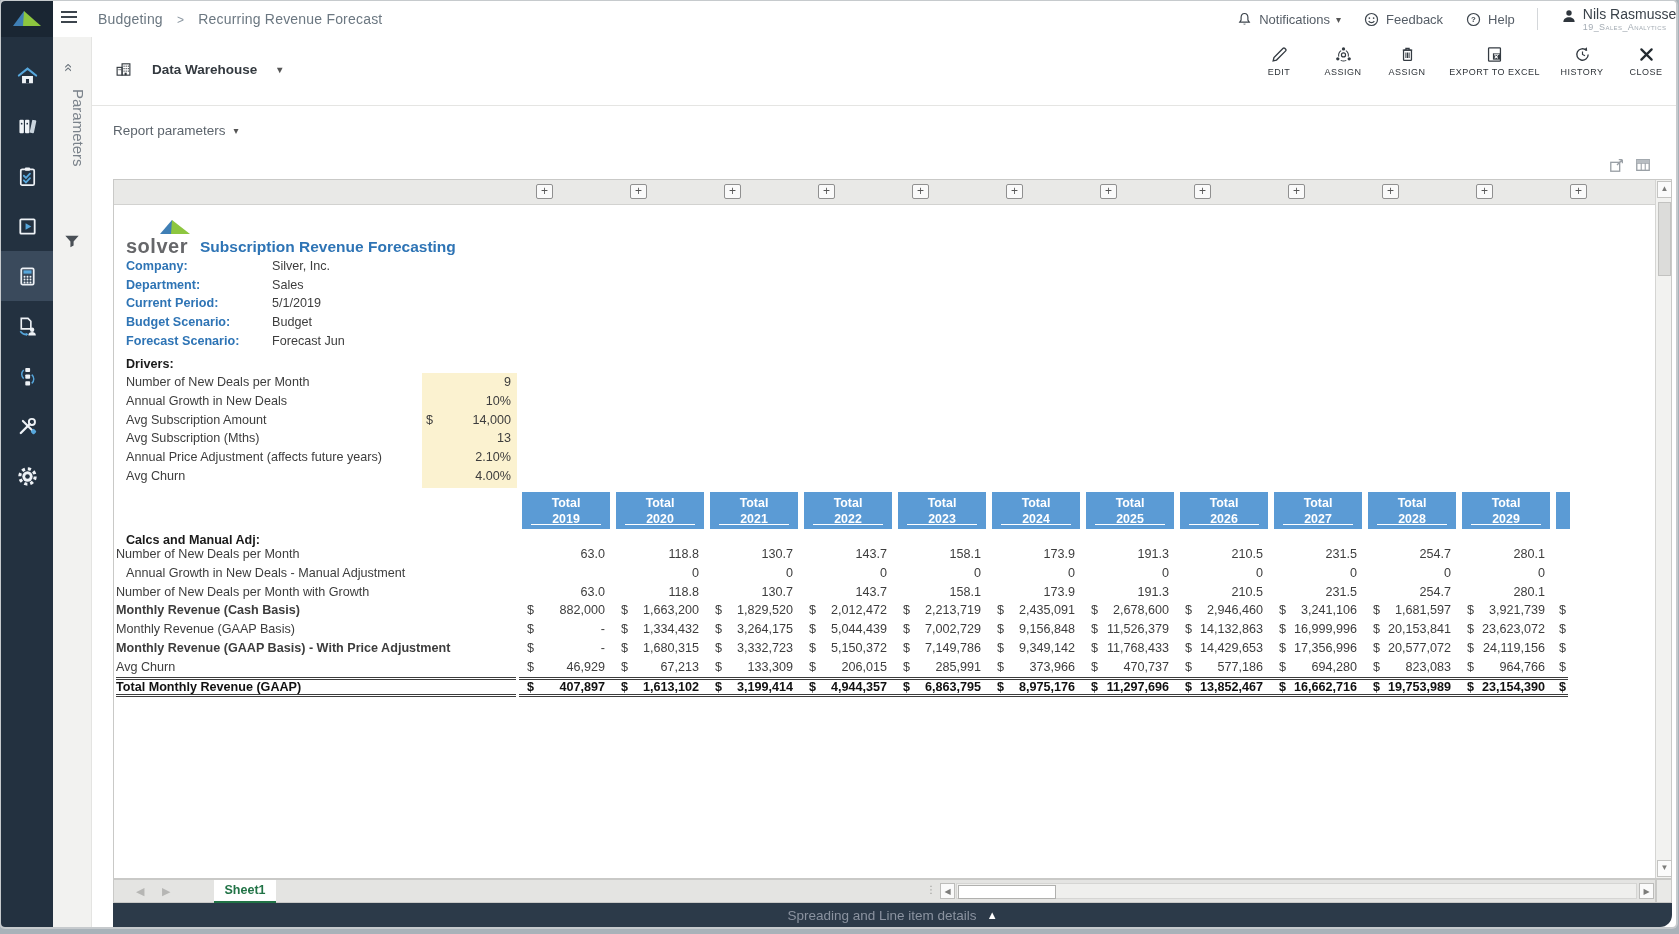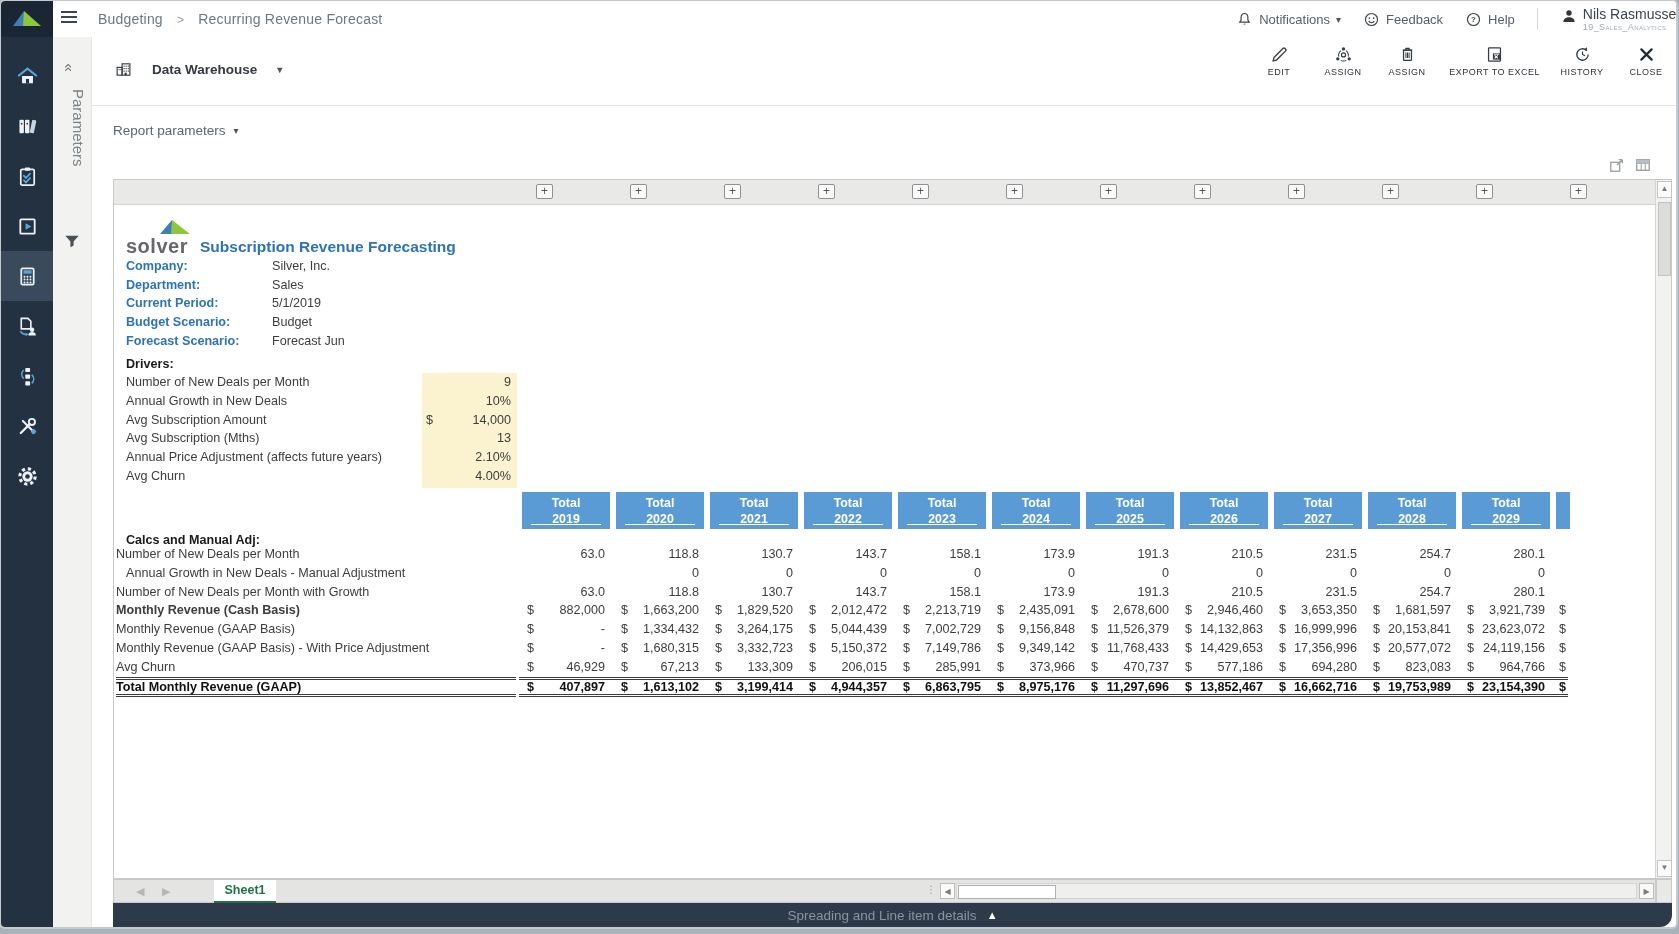--- a/index.html
+++ b/index.html
@@ -478,38 +478,38 @@
           <div class="cell" style="top: 380px; left: 1345px;"><span>280.1</span></div>
           <div class="rowlabel" style="top: 398px; font-weight: bold;">Monthly Revenue (Cash Basis)</div>
           <div class="cell" style="top: 398px; left: 405px;"><span class="cur">$</span><span>882,000</span></div>
           <div class="cell" style="top: 398px; left: 499px;"><span class="cur">$</span><span>1,663,200</span></div>
           <div class="cell" style="top: 398px; left: 593px;"><span class="cur">$</span><span>1,829,520</span></div>
           <div class="cell" style="top: 398px; left: 687px;"><span class="cur">$</span><span>2,012,472</span></div>
           <div class="cell" style="top: 398px; left: 781px;"><span class="cur">$</span><span>2,213,719</span></div>
           <div class="cell" style="top: 398px; left: 875px;"><span class="cur">$</span><span>2,435,091</span></div>
           <div class="cell" style="top: 398px; left: 969px;"><span class="cur">$</span><span>2,678,600</span></div>
           <div class="cell" style="top: 398px; left: 1063px;"><span class="cur">$</span><span>2,946,460</span></div>
-          <div class="cell" style="top: 398px; left: 1157px;"><span class="cur">$</span><span>3,653,350</span></div>
+          <div class="cell" style="top: 398px; left: 1157px;"><span class="cur">$</span><span>3,241,106</span></div>
           <div class="cell" style="top: 398px; left: 1251px;"><span class="cur">$</span><span>1,681,597</span></div>
           <div class="cell" style="top: 398px; left: 1345px;"><span class="cur">$</span><span>3,921,739</span></div>
           <div class="cell" style="top: 398px; left: 1439px; width: 15px; padding-right: 0px; text-align: left;"><span style="margin-left: 6px;">$</span></div>
           <div class="rowlabel" style="top: 417px;">Monthly Revenue (GAAP Basis)</div>
           <div class="cell" style="top: 417px; left: 405px;"><span class="cur">$</span><span>-</span></div>
           <div class="cell" style="top: 417px; left: 499px;"><span class="cur">$</span><span>1,334,432</span></div>
           <div class="cell" style="top: 417px; left: 593px;"><span class="cur">$</span><span>3,264,175</span></div>
           <div class="cell" style="top: 417px; left: 687px;"><span class="cur">$</span><span>5,044,439</span></div>
           <div class="cell" style="top: 417px; left: 781px;"><span class="cur">$</span><span>7,002,729</span></div>
           <div class="cell" style="top: 417px; left: 875px;"><span class="cur">$</span><span>9,156,848</span></div>
           <div class="cell" style="top: 417px; left: 969px;"><span class="cur">$</span><span>11,526,379</span></div>
           <div class="cell" style="top: 417px; left: 1063px;"><span class="cur">$</span><span>14,132,863</span></div>
           <div class="cell" style="top: 417px; left: 1157px;"><span class="cur">$</span><span>16,999,996</span></div>
           <div class="cell" style="top: 417px; left: 1251px;"><span class="cur">$</span><span>20,153,841</span></div>
           <div class="cell" style="top: 417px; left: 1345px;"><span class="cur">$</span><span>23,623,072</span></div>
           <div class="cell" style="top: 417px; left: 1439px; width: 15px; padding-right: 0px; text-align: left;"><span style="margin-left: 6px;">$</span></div>
-          <div class="rowlabel" style="top: 436px;">Monthly Revenue (GAAP Basis) - With Price Adjustment</div>
+          <div class="rowlabel" style="top: 436px; font-weight: bold;">Monthly Revenue (GAAP Basis) - With Price Adjustment</div>
           <div class="cell" style="top: 436px; left: 405px;"><span class="cur">$</span><span>-</span></div>
           <div class="cell" style="top: 436px; left: 499px;"><span class="cur">$</span><span>1,680,315</span></div>
           <div class="cell" style="top: 436px; left: 593px;"><span class="cur">$</span><span>3,332,723</span></div>
           <div class="cell" style="top: 436px; left: 687px;"><span class="cur">$</span><span>5,150,372</span></div>
           <div class="cell" style="top: 436px; left: 781px;"><span class="cur">$</span><span>7,149,786</span></div>
           <div class="cell" style="top: 436px; left: 875px;"><span class="cur">$</span><span>9,349,142</span></div>
           <div class="cell" style="top: 436px; left: 969px;"><span class="cur">$</span><span>11,768,433</span></div>
           <div class="cell" style="top: 436px; left: 1063px;"><span class="cur">$</span><span>14,429,653</span></div>
           <div class="cell" style="top: 436px; left: 1157px;"><span class="cur">$</span><span>17,356,996</span></div>
           <div class="cell" style="top: 436px; left: 1251px;"><span class="cur">$</span><span>20,577,072</span></div>

